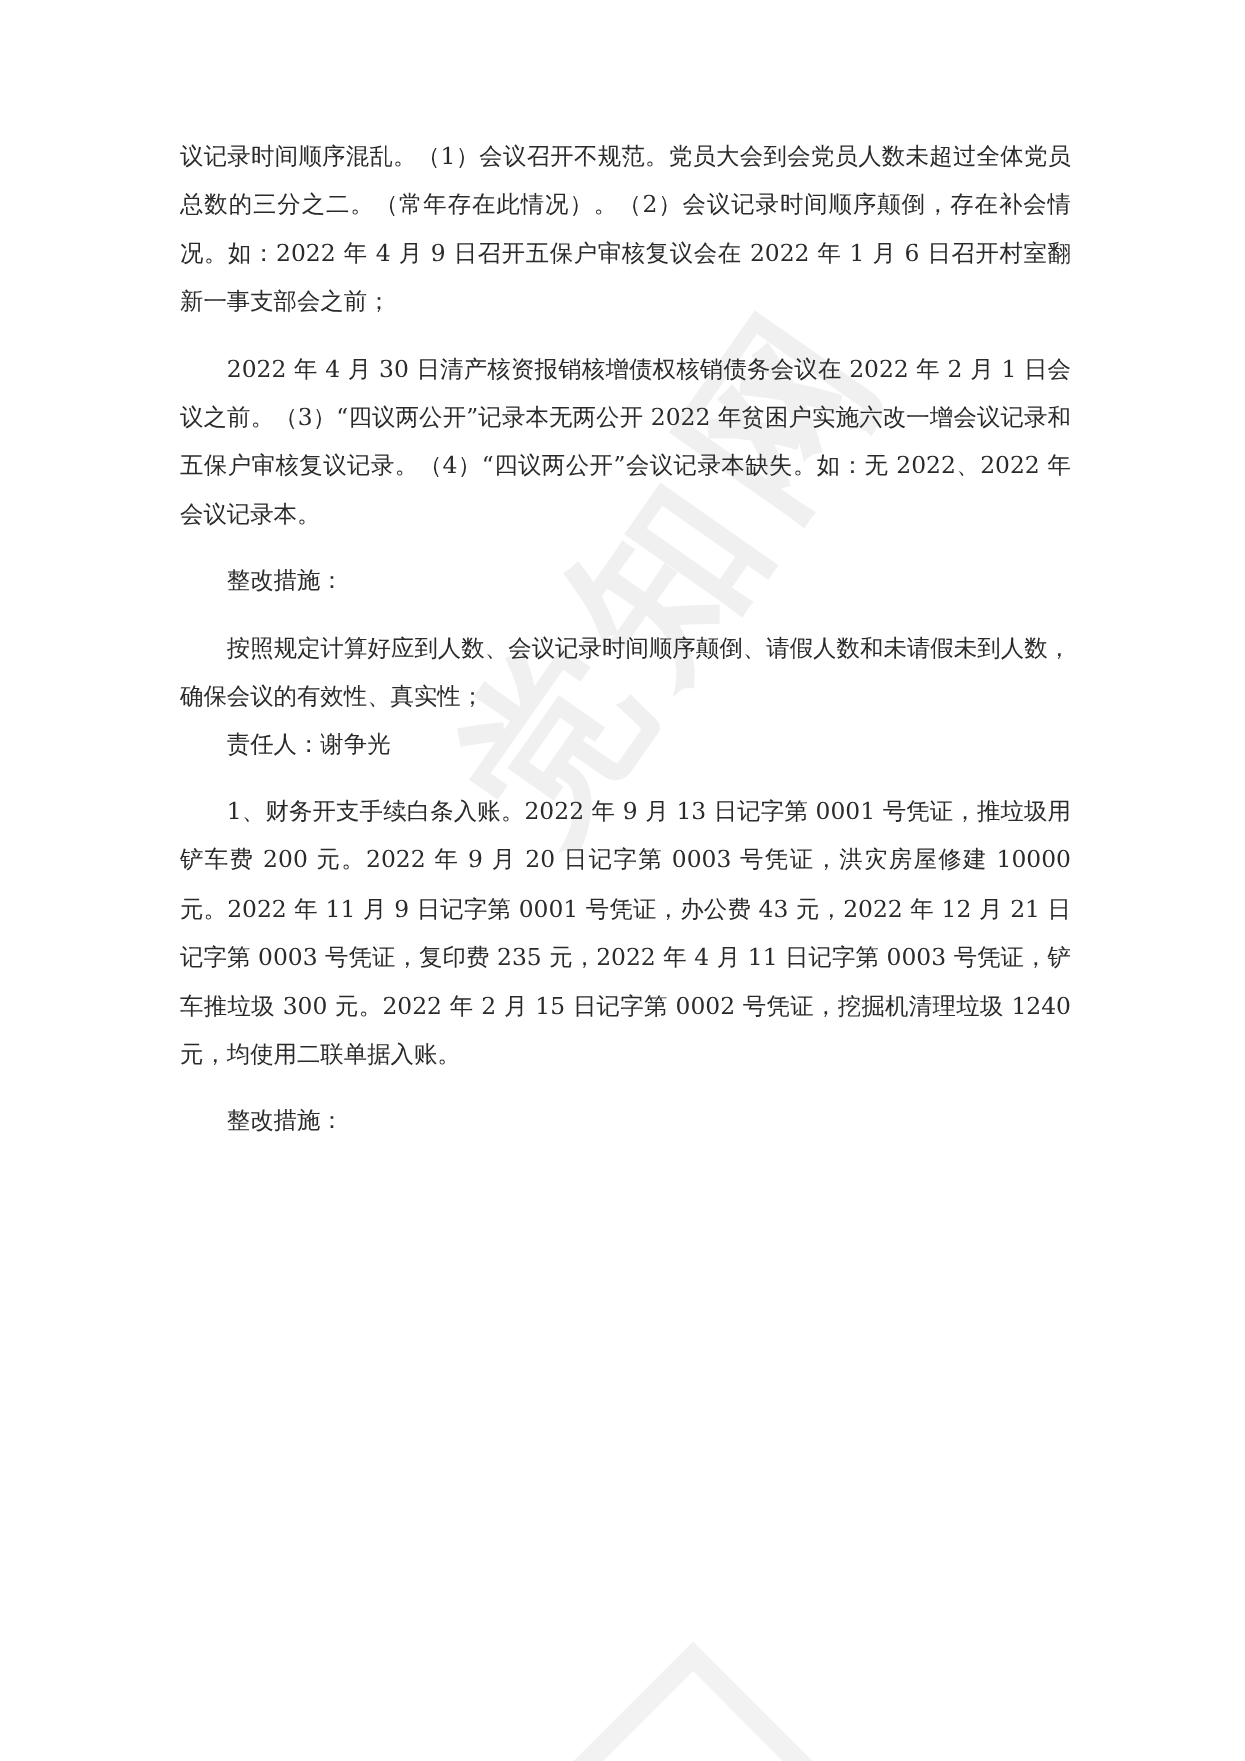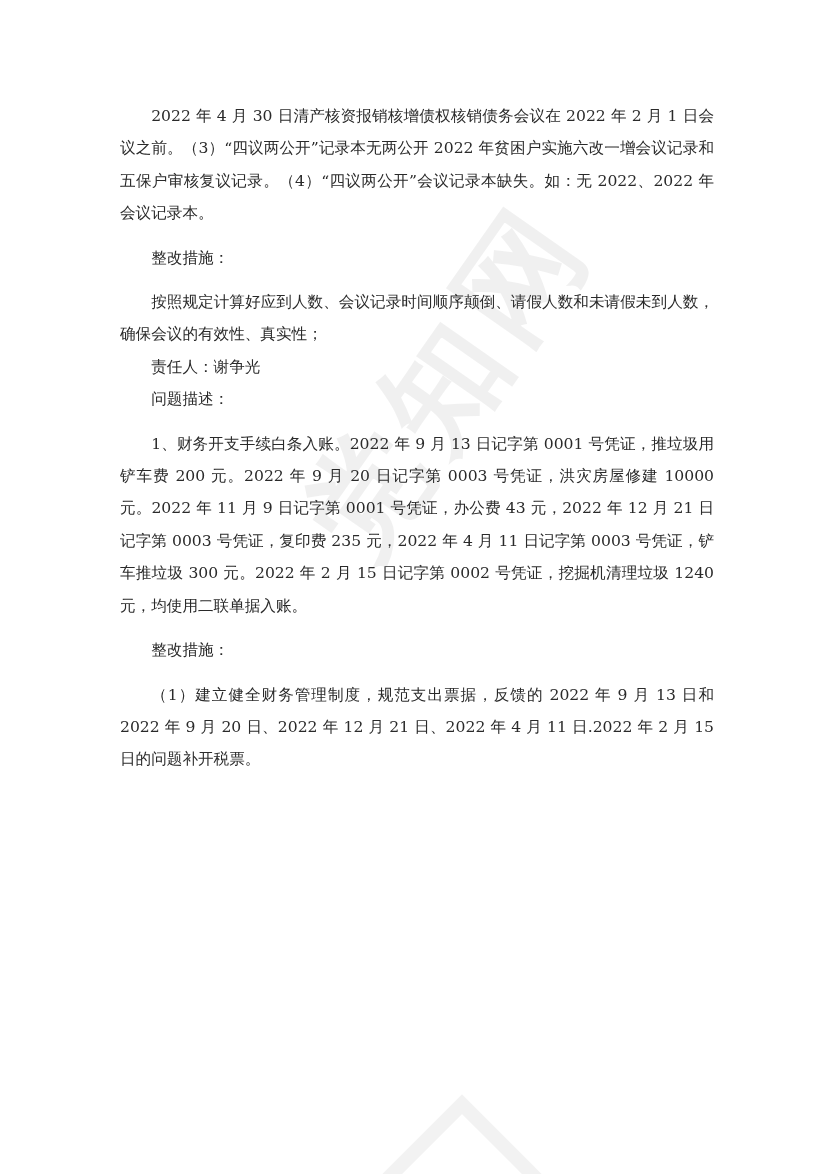--- a/index.html
+++ b/index.html
@@ -64,22 +64,21 @@
 </style>
 </head>
 <body>
 
 <div class="page">
 
   <div class="watermark wm1">党知网</div>
   <div class="watermark wm2"></div>
 
   <div class="content">
+    <p class="para">议记录时间顺序混乱。（1）会议召开不规范。党员大会到会党员人数未超过全体党员总数的三分之二。（常年存在此情况）。（2）会议记录时间顺序颠倒，存在补会情况。如：2022 年 4 月 9 日召开五保户审核复议会在 2022 年 1 月 6 日召开村室翻新一事支部会之前；</p>
     <p class="para indent gap">2022 年 4 月 30 日清产核资报销核增债权核销债务会议在 2022 年 2 月 1 日会议之前。（3）“四议两公开”记录本无两公开 2022 年贫困户实施六改一增会议记录和五保户审核复议记录。（4）“四议两公开”会议记录本缺失。如：无 2022、2022 年会议记录本。</p>
     <p class="para indent gap">整改措施：</p>
     <p class="para indent gap">按照规定计算好应到人数、会议记录时间顺序颠倒、请假人数和未请假未到人数，确保会议的有效性、真实性；</p>
     <p class="para indent">责任人：谢争光</p>
-    <p class="para indent">问题描述：</p>
     <p class="para indent gap">1、财务开支手续白条入账。2022 年 9 月 13 日记字第 0001 号凭证，推垃圾用铲车费 200 元。2022 年 9 月 20 日记字第 0003 号凭证，洪灾房屋修建 10000 元。2022 年 11 月 9 日记字第 0001 号凭证，办公费 43 元，2022 年 12 月 21 日记字第 0003 号凭证，复印费 235 元，2022 年 4 月 11 日记字第 0003 号凭证，铲车推垃圾 300 元。2022 年 2 月 15 日记字第 0002 号凭证，挖掘机清理垃圾 1240 元，均使用二联单据入账。</p>
     <p class="para indent gap">整改措施：</p>
-    <p class="para indent gap">（1）建立健全财务管理制度，规范支出票据，反馈的 2022 年 9 月 13 日和 2022 年 9 月 20 日、2022 年 12 月 21 日、2022 年 4 月 11 日.2022 年 2 月 15 日的问题补开税票。</p>
   </div>
 </div>
 
 </body></html>

